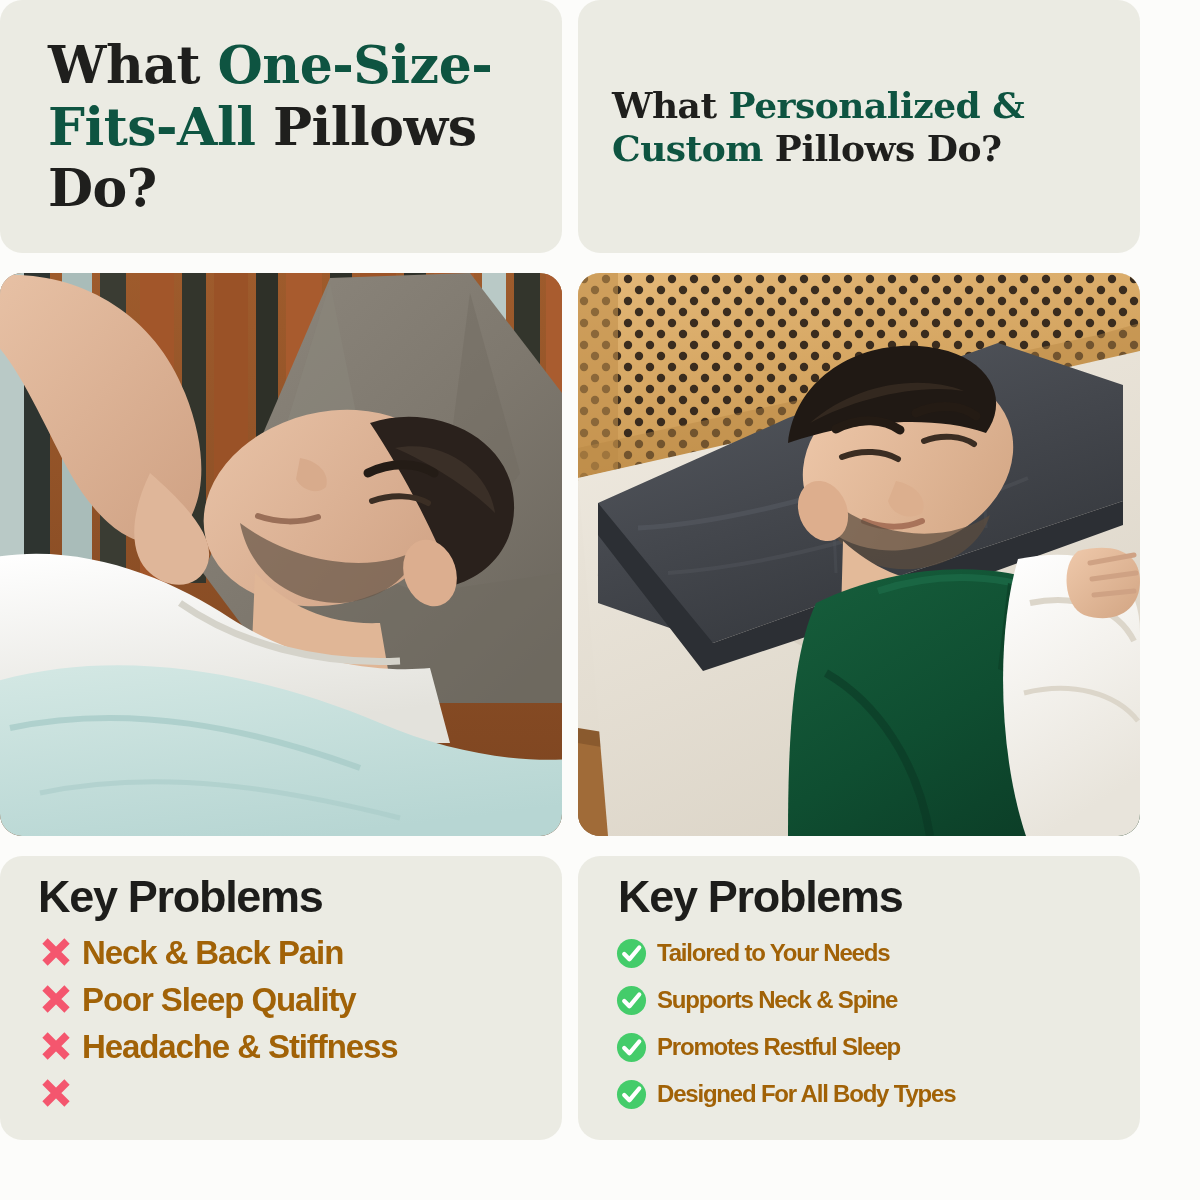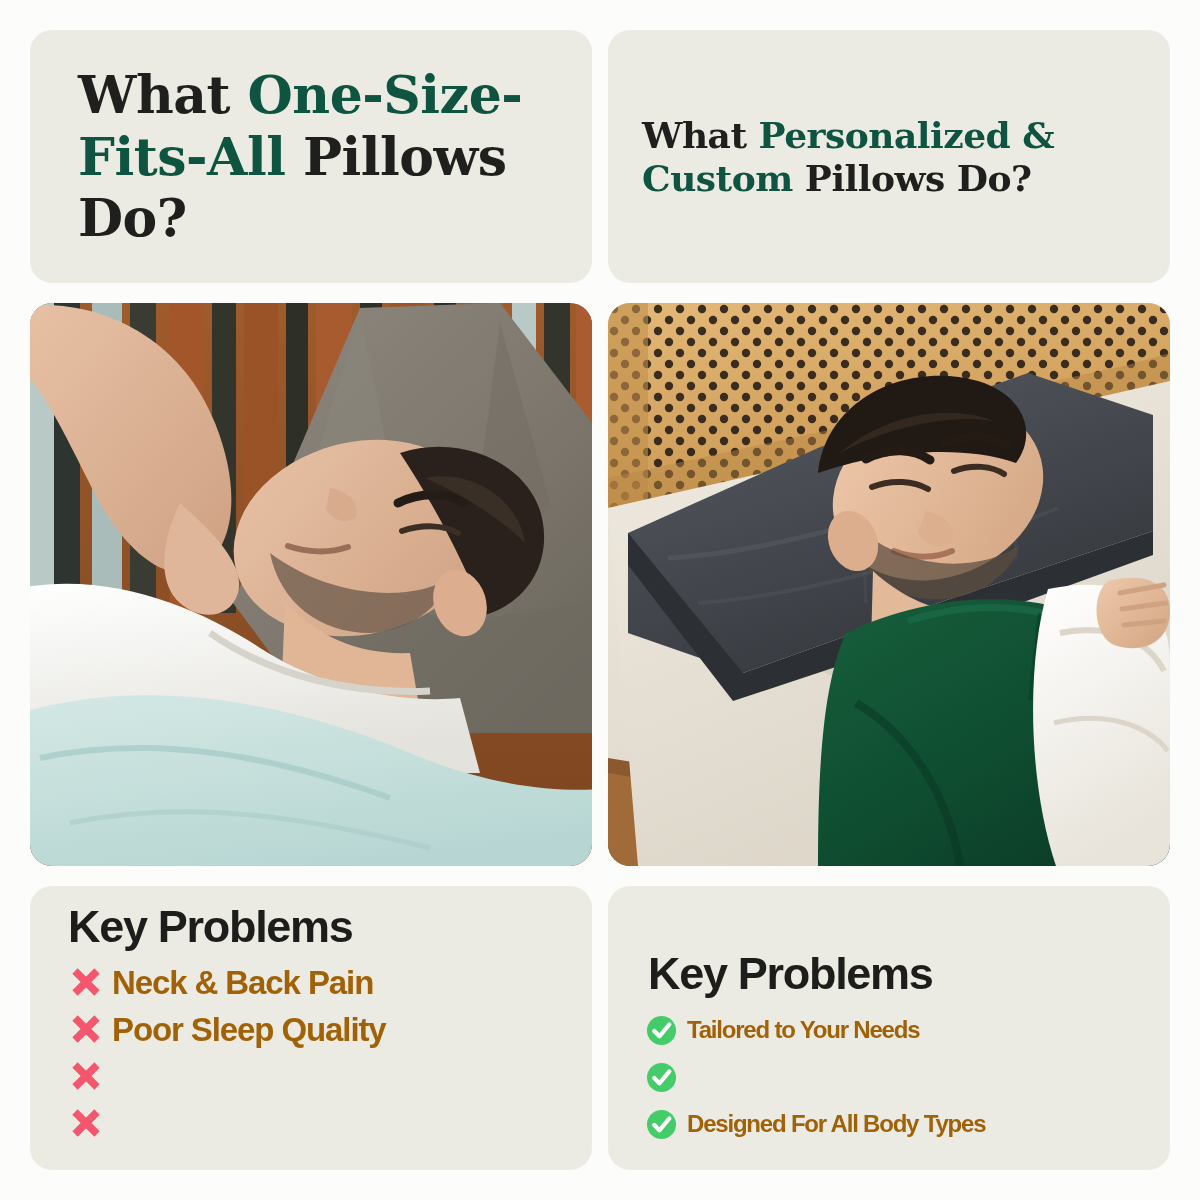--- a/index.html
+++ b/index.html
@@ -10,21 +10,20 @@
     background: #FCFCFA;
     font-family: "Liberation Sans", sans-serif;
     overflow: hidden;
   }
 
   .board {
     position: relative;
     width: 1200px;
     height: 868px;
     background: #FCFCFA;
-    padding: 30px;
     display: grid;
     grid-template-columns: 562px 562px;
     grid-template-rows: 253px 563px 284px;
     column-gap: 16px;
     row-gap: 20px;
   }
 
   
   .card {
     background: #EBEBE3;
@@ -299,20 +298,21 @@
       <li class="feat-item">
         <svg class="icon-x" viewBox="0 0 34 34">
           <path d="M7 5 L29 27 M29 5 L7 27" stroke="#F4566E" stroke-width="7.5" stroke-linecap="butt"></path>
         </svg>
         <span class="feat-label">Poor Sleep Quality</span>
       </li>
       <li class="feat-item">
         <svg class="icon-x" viewBox="0 0 34 34">
           <path d="M7 5 L29 27 M29 5 L7 27" stroke="#F4566E" stroke-width="7.5" stroke-linecap="butt"></path>
         </svg>
+        <span class="feat-label">Headache &amp; Stiffness</span>
       </li>
       <li class="feat-item">
         <svg class="icon-x" viewBox="0 0 34 34">
           <path d="M7 5 L29 27 M29 5 L7 27" stroke="#F4566E" stroke-width="7.5" stroke-linecap="butt"></path>
         </svg>
       </li>
     </ul>
   </div>
 
   <div class="card list-card right">
@@ -323,24 +323,32 @@
           <circle cx="16" cy="16" r="15" fill="#44CC6A"></circle>
           <path d="M8.5 16.5 L13.8 22 L24 9.8" stroke="#FFFFFF" stroke-width="4.4" fill="none" stroke-linecap="round" stroke-linejoin="round"></path>
         </svg>
         <span class="feat-label">Tailored to Your Needs</span>
       </li>
       <li class="feat-item">
         <svg class="icon-check" viewBox="0 0 32 32">
           <circle cx="16" cy="16" r="15" fill="#44CC6A"></circle>
           <path d="M8.5 16.5 L13.8 22 L24 9.8" stroke="#FFFFFF" stroke-width="4.4" fill="none" stroke-linecap="round" stroke-linejoin="round"></path>
         </svg>
+        <span class="feat-label">Supports Neck &amp; Spine</span>
       </li>
       <li class="feat-item">
         <svg class="icon-check" viewBox="0 0 32 32">
           <circle cx="16" cy="16" r="15" fill="#44CC6A"></circle>
           <path d="M8.5 16.5 L13.8 22 L24 9.8" stroke="#FFFFFF" stroke-width="4.4" fill="none" stroke-linecap="round" stroke-linejoin="round"></path>
         </svg>
+        <span class="feat-label">Promotes Restful Sleep</span>
+      </li>
+      <li class="feat-item">
+        <svg class="icon-check" viewBox="0 0 32 32">
+          <circle cx="16" cy="16" r="15" fill="#44CC6A"></circle>
+          <path d="M8.5 16.5 L13.8 22 L24 9.8" stroke="#FFFFFF" stroke-width="4.4" fill="none" stroke-linecap="round" stroke-linejoin="round"></path>
+        </svg>
         <span class="feat-label">Designed For All Body Types</span>
       </li>
     </ul>
   </div>
 
 </div>
 
 </body></html>

